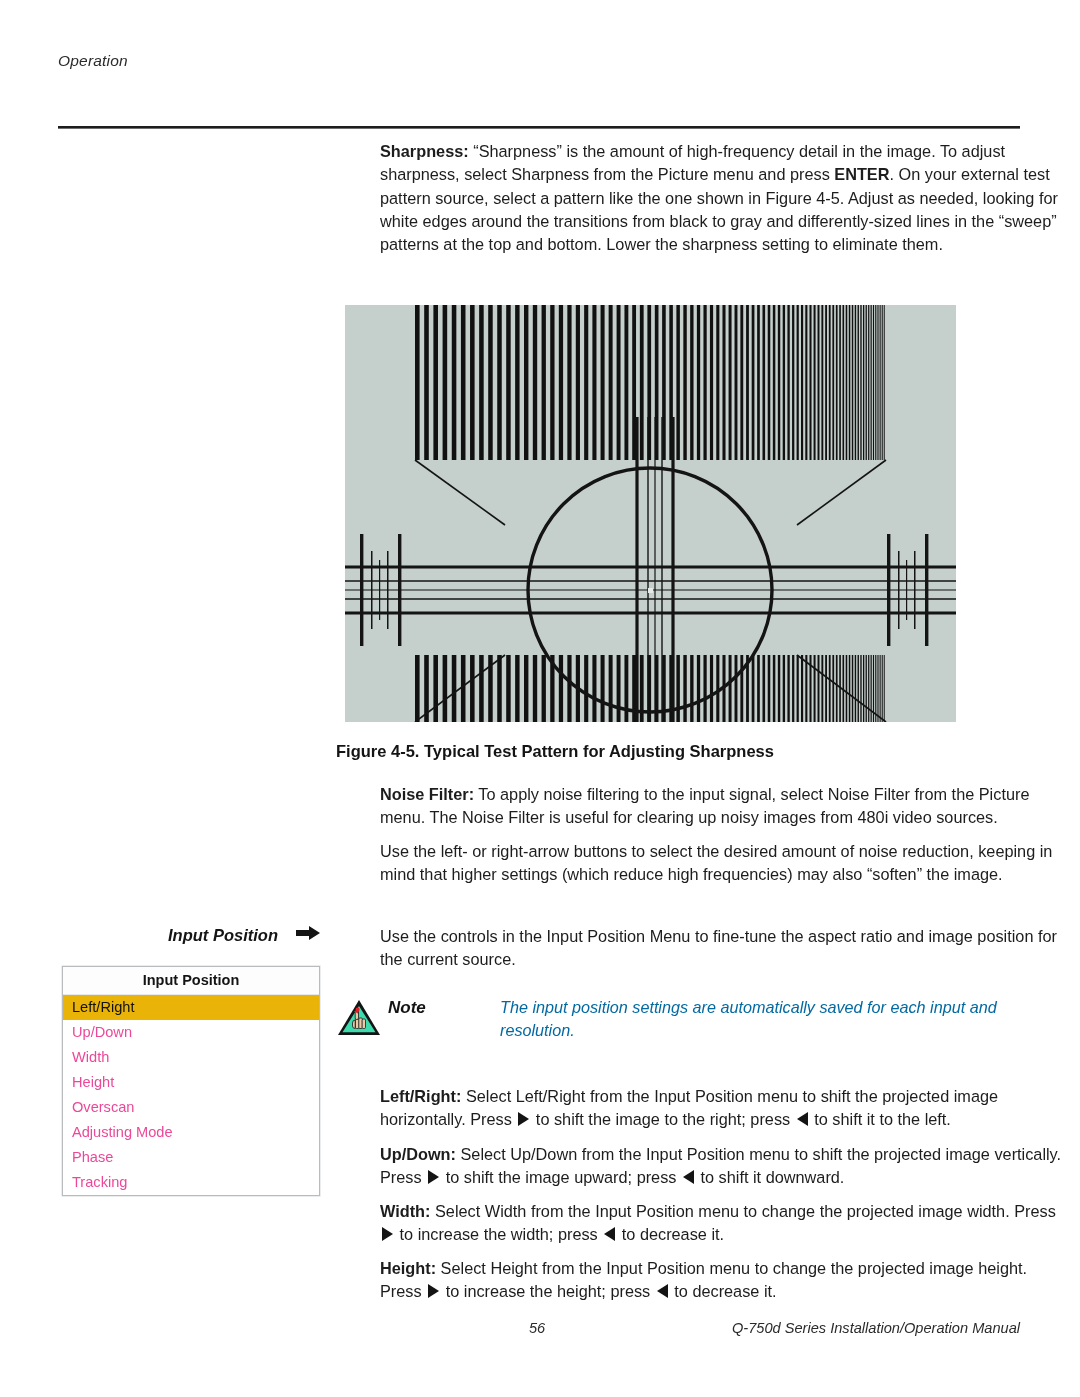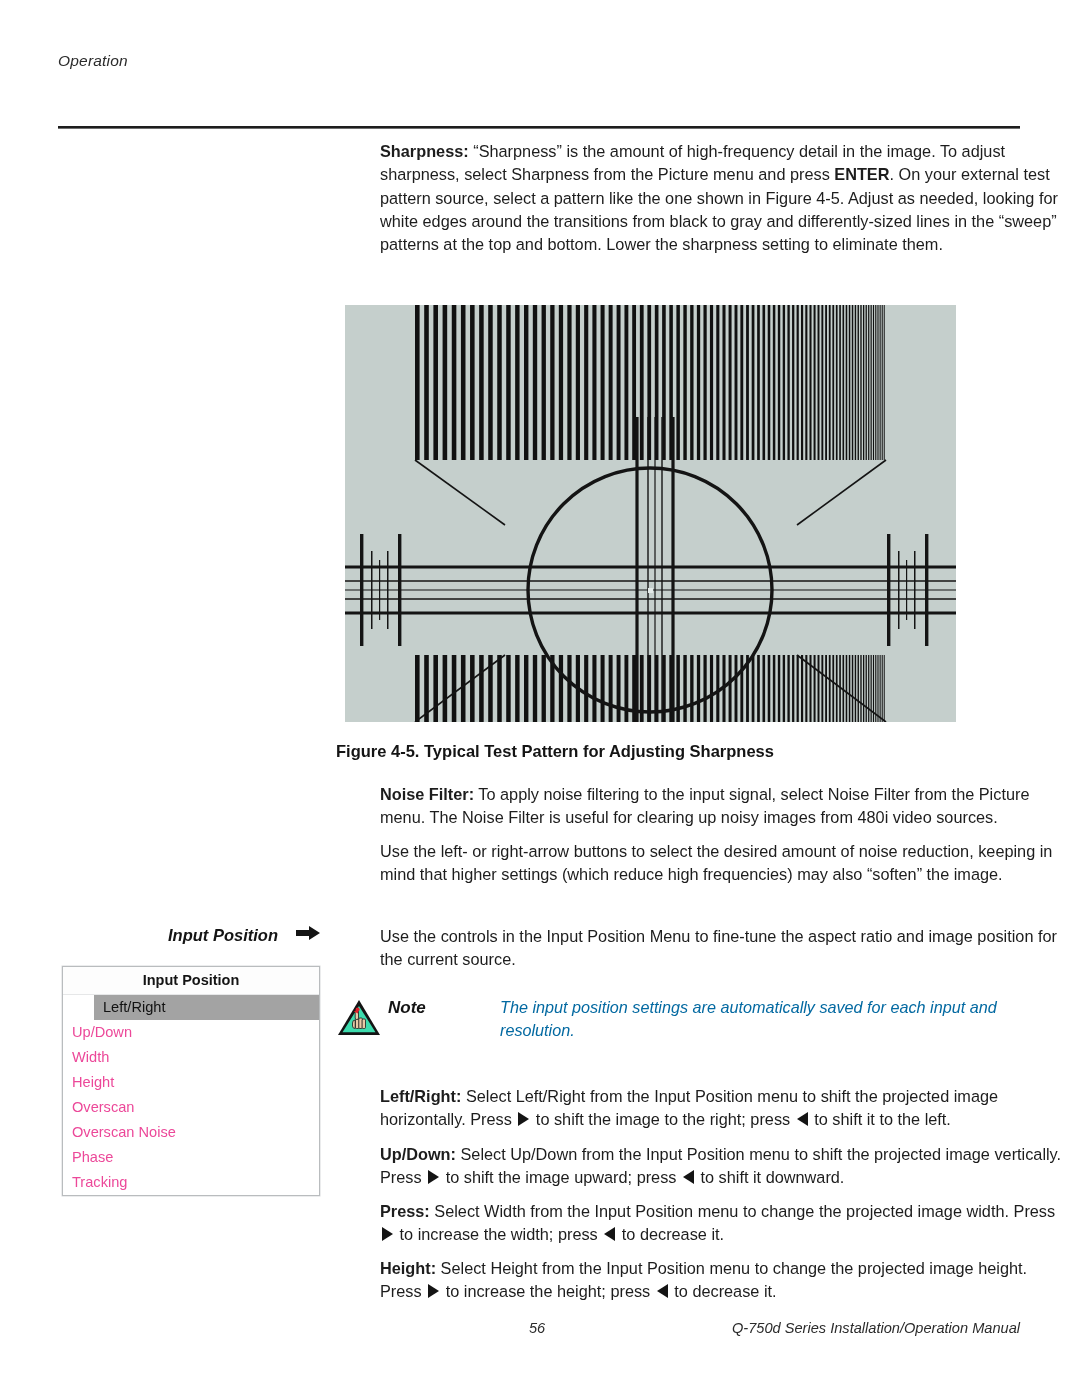--- a/index.html
+++ b/index.html
@@ -137,23 +137,22 @@
     background: #fdfdfd;
     border-bottom: 1px solid #e6e7e8;
   }
   .osd-item {
     font-size: 14.6px;
     color: #ec4899;
     padding: 4px 0 4px 9px;
     line-height: 17px;
   }
   .osd-item.sel {
-    background: #a3a3a3;
+    background: #eab308;
     color: #111111;
-    margin-left: 31px;
   }
 
   
   .note {
     position: absolute;
     left: 336px;
     top: 996px;
     width: 690px;
     display: flex;
     align-items: flex-start;
@@ -454,21 +453,21 @@
     </span>
   </div>
 
   <div class="osd">
     <div class="osd-title">Input Position</div>
     <div class="osd-item sel">Left/Right</div>
     <div class="osd-item">Up/Down</div>
     <div class="osd-item">Width</div>
     <div class="osd-item">Height</div>
     <div class="osd-item">Overscan</div>
-    <div class="osd-item">Overscan Noise</div>
+    <div class="osd-item">Adjusting Mode</div>
     <div class="osd-item">Phase</div>
     <div class="osd-item">Tracking</div>
   </div>
 
   <div class="note">
     <div class="note-icon-area">
       <span>
         <svg width="46" height="40" viewBox="0 0 46 40">
           <path d="M23 2 L44 37 L2 37 Z" fill="#141414"></path>
           <path d="M23 8 L39.5 34.2 L6.5 34.2 Z" fill="#3ddcae"></path>
@@ -492,21 +491,21 @@
 
   <div class="col blk-lr">
     <p class="body"><b>Left/Right:</b><span> Select Left/Right from the Input Position menu to shift the projected image horizontally. Press </span><span class="tri-r"></span><span> to shift the image to the right; press </span><span class="tri-l"></span><span> to shift it to the left.</span></p>
   </div>
 
   <div class="col blk-ud">
     <p class="body"><b>Up/Down:</b><span> Select Up/Down from the Input Position menu to shift the projected image vertically. Press </span><span class="tri-r"></span><span> to shift the image upward; press </span><span class="tri-l"></span><span> to shift it downward.</span></p>
   </div>
 
   <div class="col blk-width">
-    <p class="body"><b>Press:</b><span> Select Width from the Input Position menu to change the projected image width. Press </span><span class="tri-r"></span><span> to increase the width; press </span><span class="tri-l"></span><span> to decrease it.</span></p>
+    <p class="body"><b>Width:</b><span> Select Width from the Input Position menu to change the projected image width. Press </span><span class="tri-r"></span><span> to increase the width; press </span><span class="tri-l"></span><span> to decrease it.</span></p>
   </div>
 
   <div class="col blk-height">
     <p class="body"><b>Height:</b><span> Select Height from the Input Position menu to change the projected image height. Press </span><span class="tri-r"></span><span> to increase the height; press </span><span class="tri-l"></span><span> to decrease it.</span></p>
   </div>
 
   <div class="footer">
     <span class="pageno">56</span>
     <span class="manual">Q-750d Series Installation/Operation Manual</span>
   </div>

